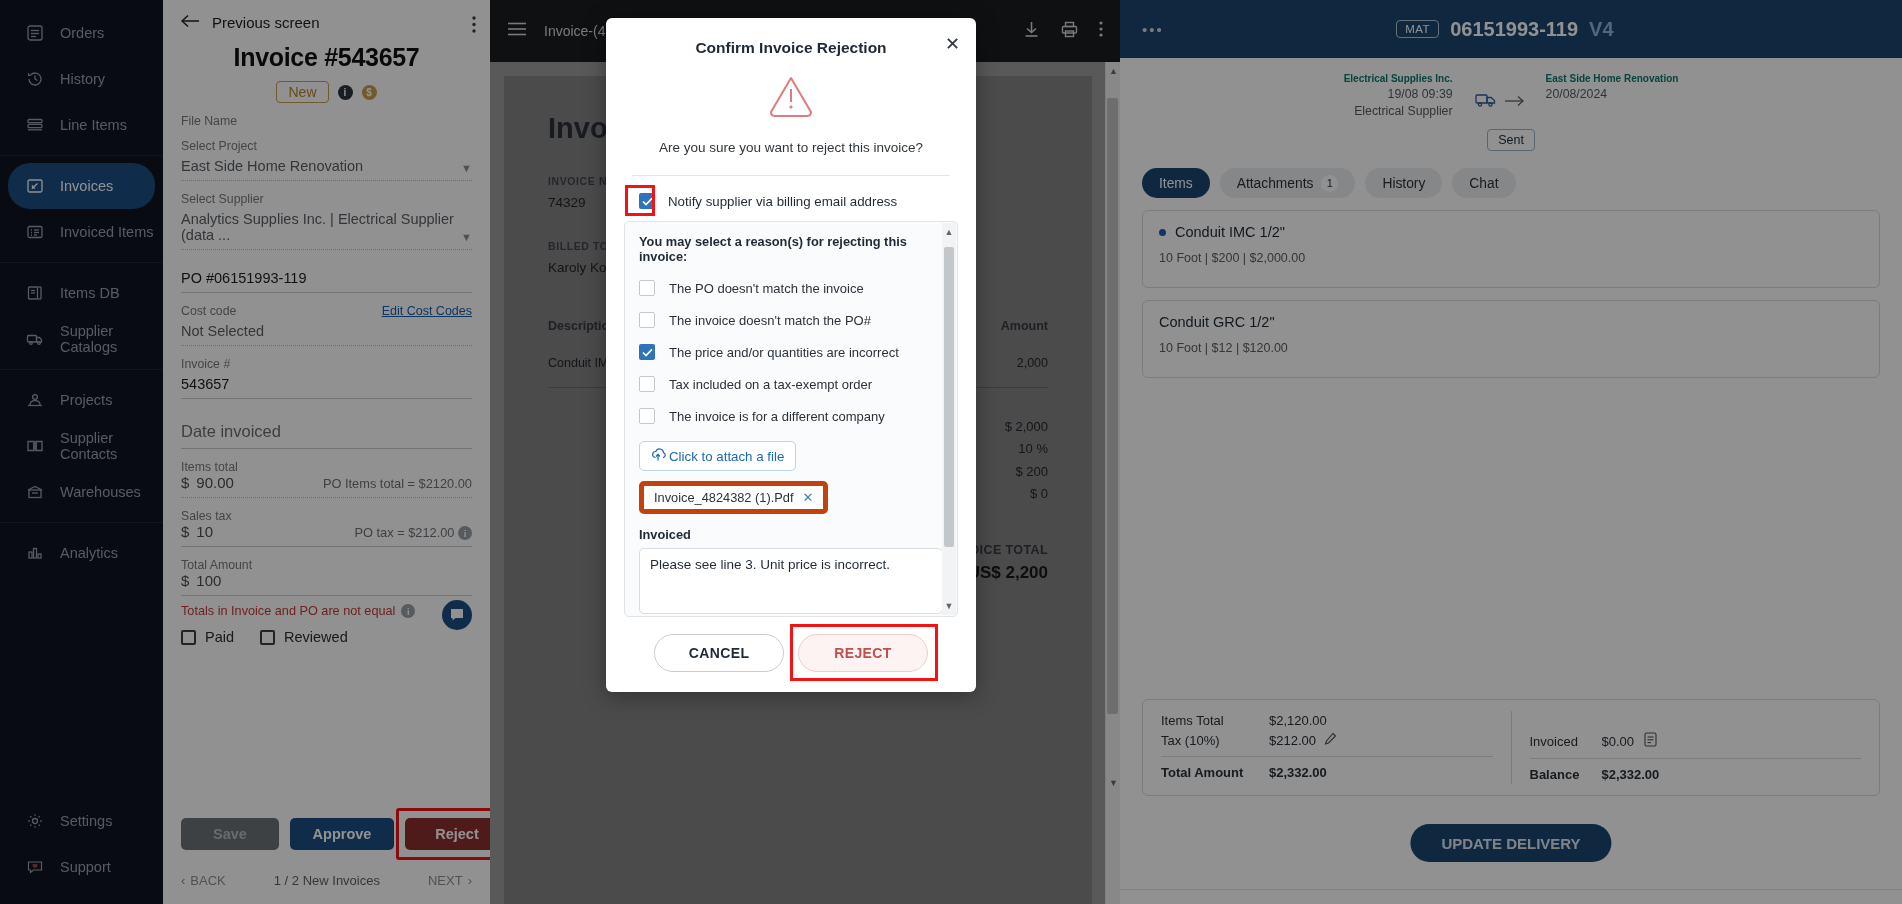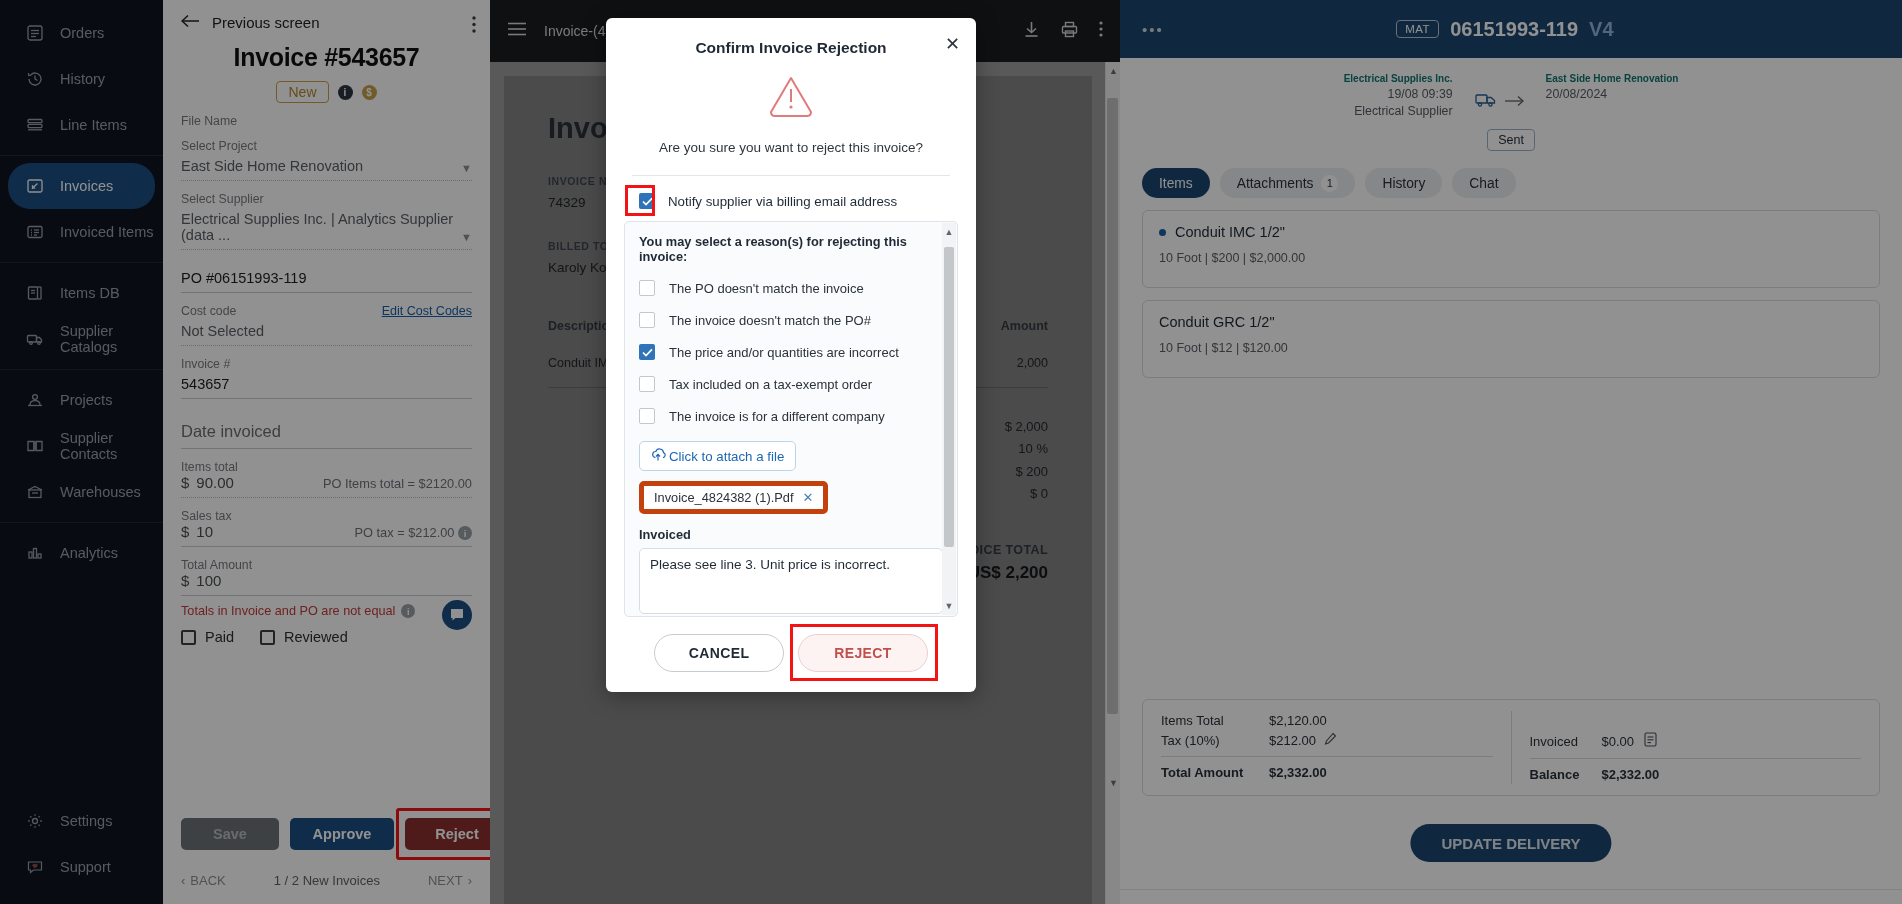--- a/index.html
+++ b/index.html
@@ -342,21 +342,21 @@
     <div class="fld">
       <div class="fld-label">Select Project</div>
       <div class="fld-value fld-underline-dot fld-row">
         <span>East Side Home Renovation</span>
         <span class="chev">▼</span>
       </div>
     </div>
     <div class="fld">
       <div class="fld-label">Select Supplier</div>
       <div class="fld-value fld-underline-dot fld-row">
-        <span>Electrical Supplies Inc. | Analytics Supplier (data ...</span>
+        <span>Analytics Supplies Inc. | Electrical Supplier (data ...</span>
         <span class="chev">▼</span>
       </div>
     </div>
     <div class="fld">
       <div class="fld-value dark fld-underline-solid" style="padding-top:9px">PO #06151993-119</div>
     </div>
     <div class="fld">
       <div class="fld-row">
         <span class="fld-label">Cost code</span>
         <span class="link-edit">Edit Cost Codes</span>

